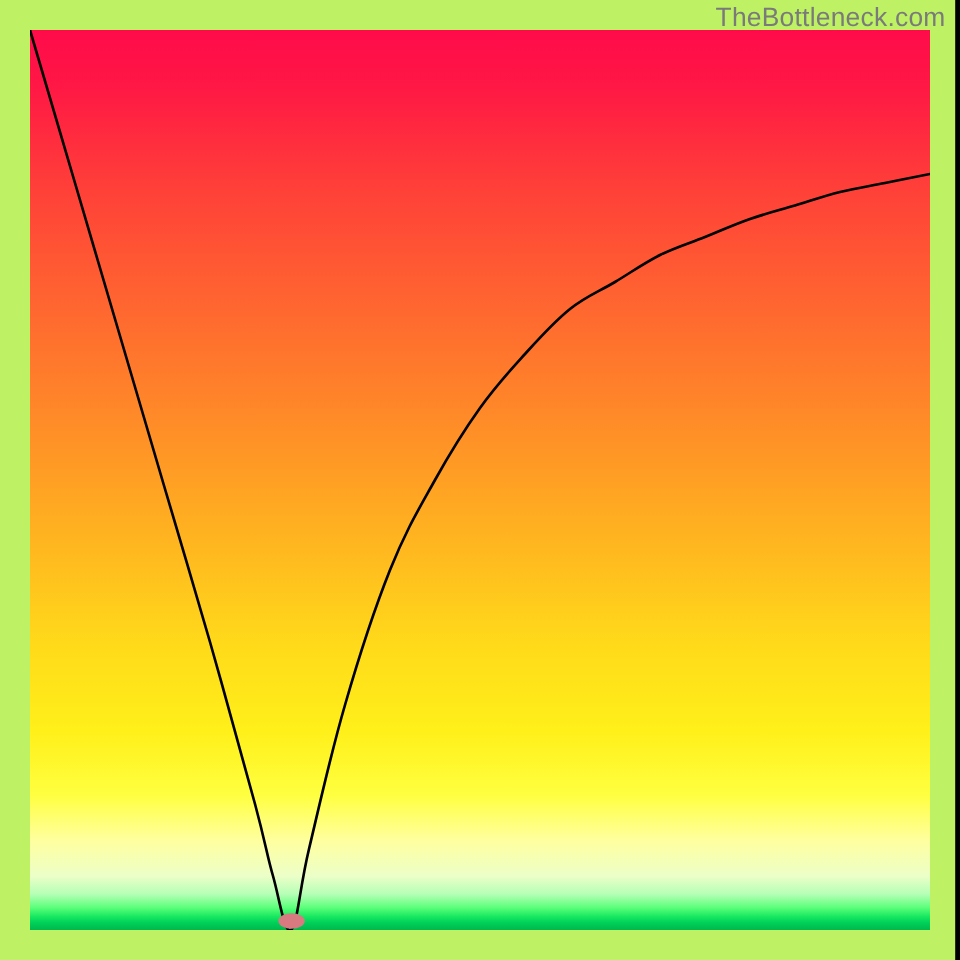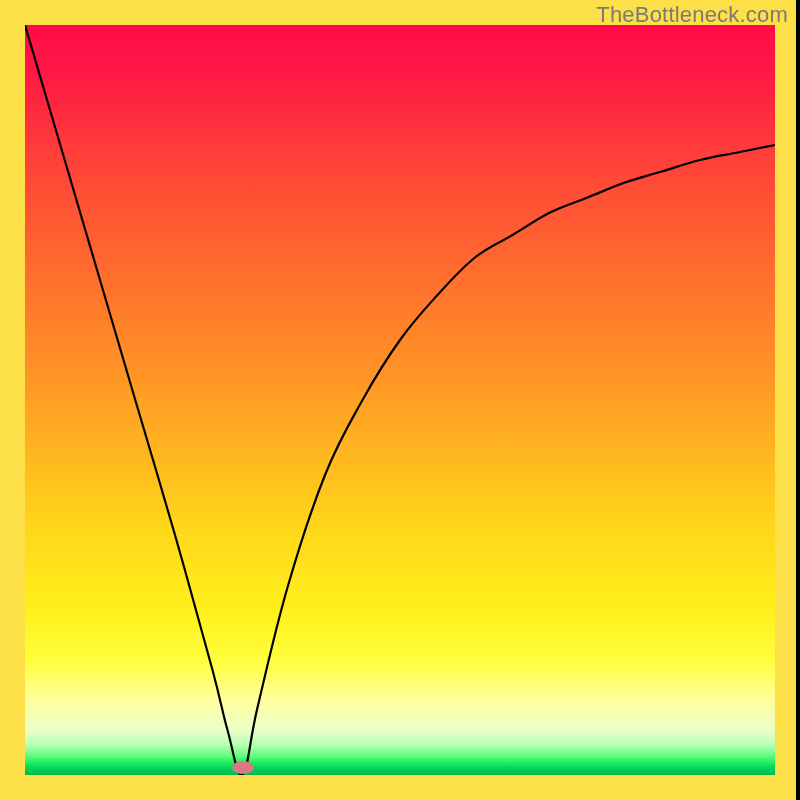--- a/index.html
+++ b/index.html
@@ -10,21 +10,21 @@
     overflow: hidden;
     background: #000;
     font-family: Arial, Helvetica, sans-serif;
   }
   .frame {
     position: absolute;
     top: 0;
     left: 0;
     width: 796px;
     height: 800px;
-    background: #fde047;
+    background: #bef264;
   }
   .plot-area {
     position: absolute;
     top: 25px;
     left: 25px;
     width: 750px;
     height: 750px;
     
     background: linear-gradient(
       to bottom,

